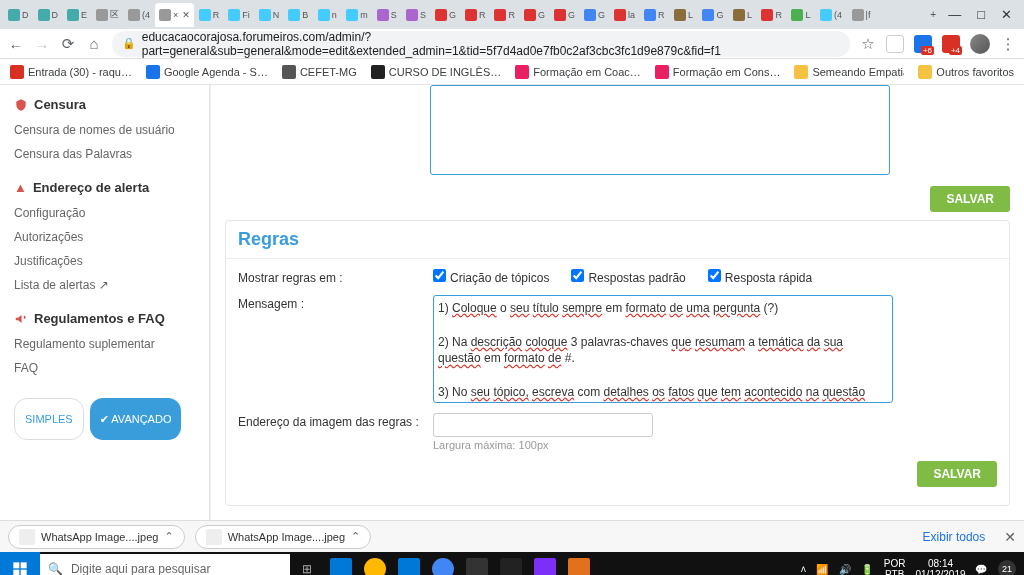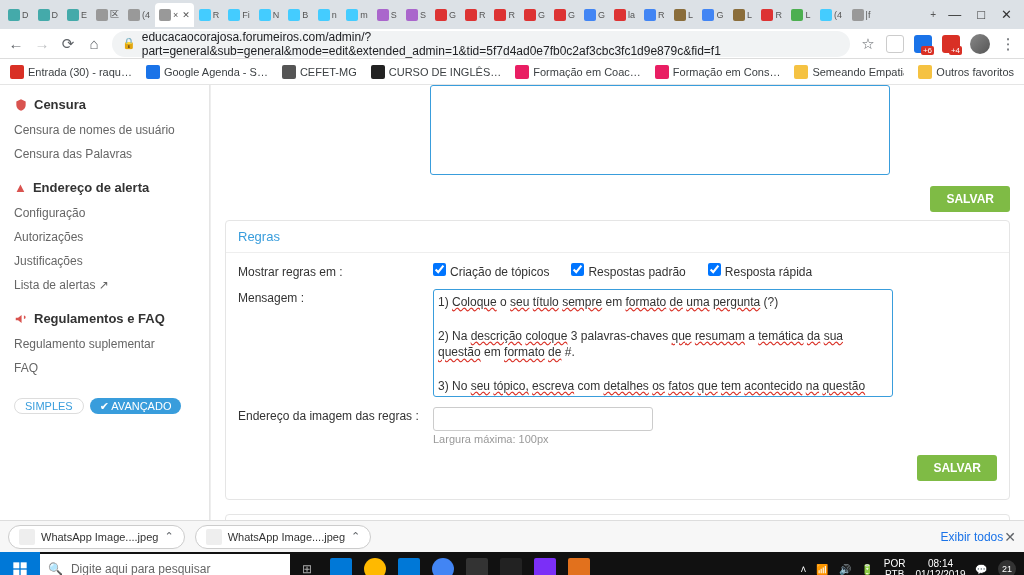--- a/index.html
+++ b/index.html
@@ -19,43 +19,43 @@
 .bm-bar{height:26px;display:flex;align-items:center;padding:0 10px;gap:14px;border-bottom:1px solid #e5e5e5;font-size:11px;color:#3c4043}
 .bm{display:flex;align-items:center;gap:4px;white-space:nowrap}
 .bm-ico{width:14px;height:14px;border-radius:2px}
 .page{display:flex;height:435px;background:#f0f0f0}
 .sidebar{width:210px;background:#fff;border-right:1px solid #e5e5e5;padding:6px 0}
 .sb-head{display:flex;align-items:center;gap:6px;padding:6px 14px;font-size:13px;font-weight:bold;color:#333}
 .sb-head .ic{width:14px;height:14px;display:flex;align-items:center;justify-content:center}
 .sb-link{display:block;padding:5px 14px;font-size:12px;color:#666;text-decoration:none}
 .sb-sect{margin-top:8px}
 .sb-toggle{display:flex;gap:6px;margin:18px 14px}
-.sb-btn{font-size:11px;padding:1px 10px;border-radius:13px;border:none;cursor:pointer}
+.sb-btn{font-size:11px;padding:14px 10px;border-radius:13px;border:none;cursor:pointer}
 .sb-btn.simple{background:#fff;color:#399ddc;border:1px solid #ddd}
 .sb-btn.adv{background:#399ddc;color:#fff}
 .main{flex:1;padding:0 14px 10px 14px;overflow:auto;background:#fff;border-left:1px solid #eee}
 .big-textarea{width:460px;height:90px;border:1px solid #399ddc;border-radius:3px;margin-left:205px;resize:none;padding:4px}
 .save-row{text-align:right;margin:8px 0}
 .save-btn{background:#7fbb45;color:#fff;border:none;padding:6px 16px;border-radius:3px;font-size:12px;font-weight:bold;cursor:pointer}
 .section{border:1px solid #e5e5e5;border-radius:4px;margin-top:8px;padding:0}
-.sect-title{color:#399ddc;font-weight:normal;font-size:13px;padding:8px 12px;border-bottom:1px solid #eee;display:flex;align-items:center;gap:6px}
+.sect-title{color:#399ddc;font-weight:bold;font-size:18px;padding:8px 12px;border-bottom:1px solid #eee;display:flex;align-items:center;gap:6px}
 .sect-body{padding:10px 12px}
 .row{display:flex;margin-bottom:10px}
 .row .lbl{width:195px;font-size:12px;color:#333;padding-top:2px}
 .row .ctrl{flex:1;font-size:12px;color:#333}
 .cb-group{display:flex;gap:22px}
 .msg-ta{width:460px;height:108px;border:1px solid #399ddc;border-radius:3px;font-size:12px;padding:4px;resize:none;color:#333;line-height:1.4;overflow:auto}
 .msg-ta .ul{text-decoration:underline;text-decoration-color:#d93025;text-decoration-style:wavy}
 .img-input{width:220px;height:24px;border:1px solid #ccc;border-radius:3px;padding:0 4px}
 .hint{color:#999;font-size:11px;margin-top:2px}
 .auto-excl{color:#399ddc;font-weight:bold;font-size:14px;padding:10px 12px;display:flex;align-items:center;gap:6px;border:1px solid #e5e5e5;border-radius:4px;margin-top:14px}
 .dl-bar{height:32px;border-top:1px solid #ddd;background:#f7f7f7;display:flex;align-items:center;padding:0 8px;gap:10px}
 .dl-chip{display:flex;align-items:center;gap:6px;border:1px solid #ccc;background:#fff;border-radius:14px;padding:3px 10px;font-size:11px;color:#333}
 .dl-ico{width:16px;height:16px;background:#eee;border-radius:2px}
-.dl-right{margin-left:auto;display:flex;align-items:center;gap:1px;font-size:12px;color:#1a73e8}
+.dl-right{margin-left:auto;display:flex;align-items:center;gap:19px;font-size:12px;color:#1a73e8}
 .dl-close{color:#5f6368;font-size:14px;cursor:pointer}
 .taskbar{height:34px;background:#111;display:flex;align-items:center;padding:0 0 0 0;color:#fff}
 .tb-start{width:40px;height:34px;background:#0078d7;display:flex;align-items:center;justify-content:center}
 .tb-start svg{width:16px;height:16px}
 .tb-search{flex:0 0 250px;height:30px;background:#fff;color:#666;display:flex;align-items:center;padding:0 8px;font-size:12px;gap:8px;margin:0}
 .tb-icons{display:flex;align-items:center;height:34px}
 .tb-ic{width:34px;height:34px;display:flex;align-items:center;justify-content:center}
 .tb-ic .sq{width:22px;height:22px;border-radius:2px}
 .tray{margin-left:auto;display:flex;align-items:center;gap:10px;padding:0 8px;font-size:10px;color:#fff}
 .tray .col{display:flex;flex-direction:column;align-items:center;line-height:1.1}

